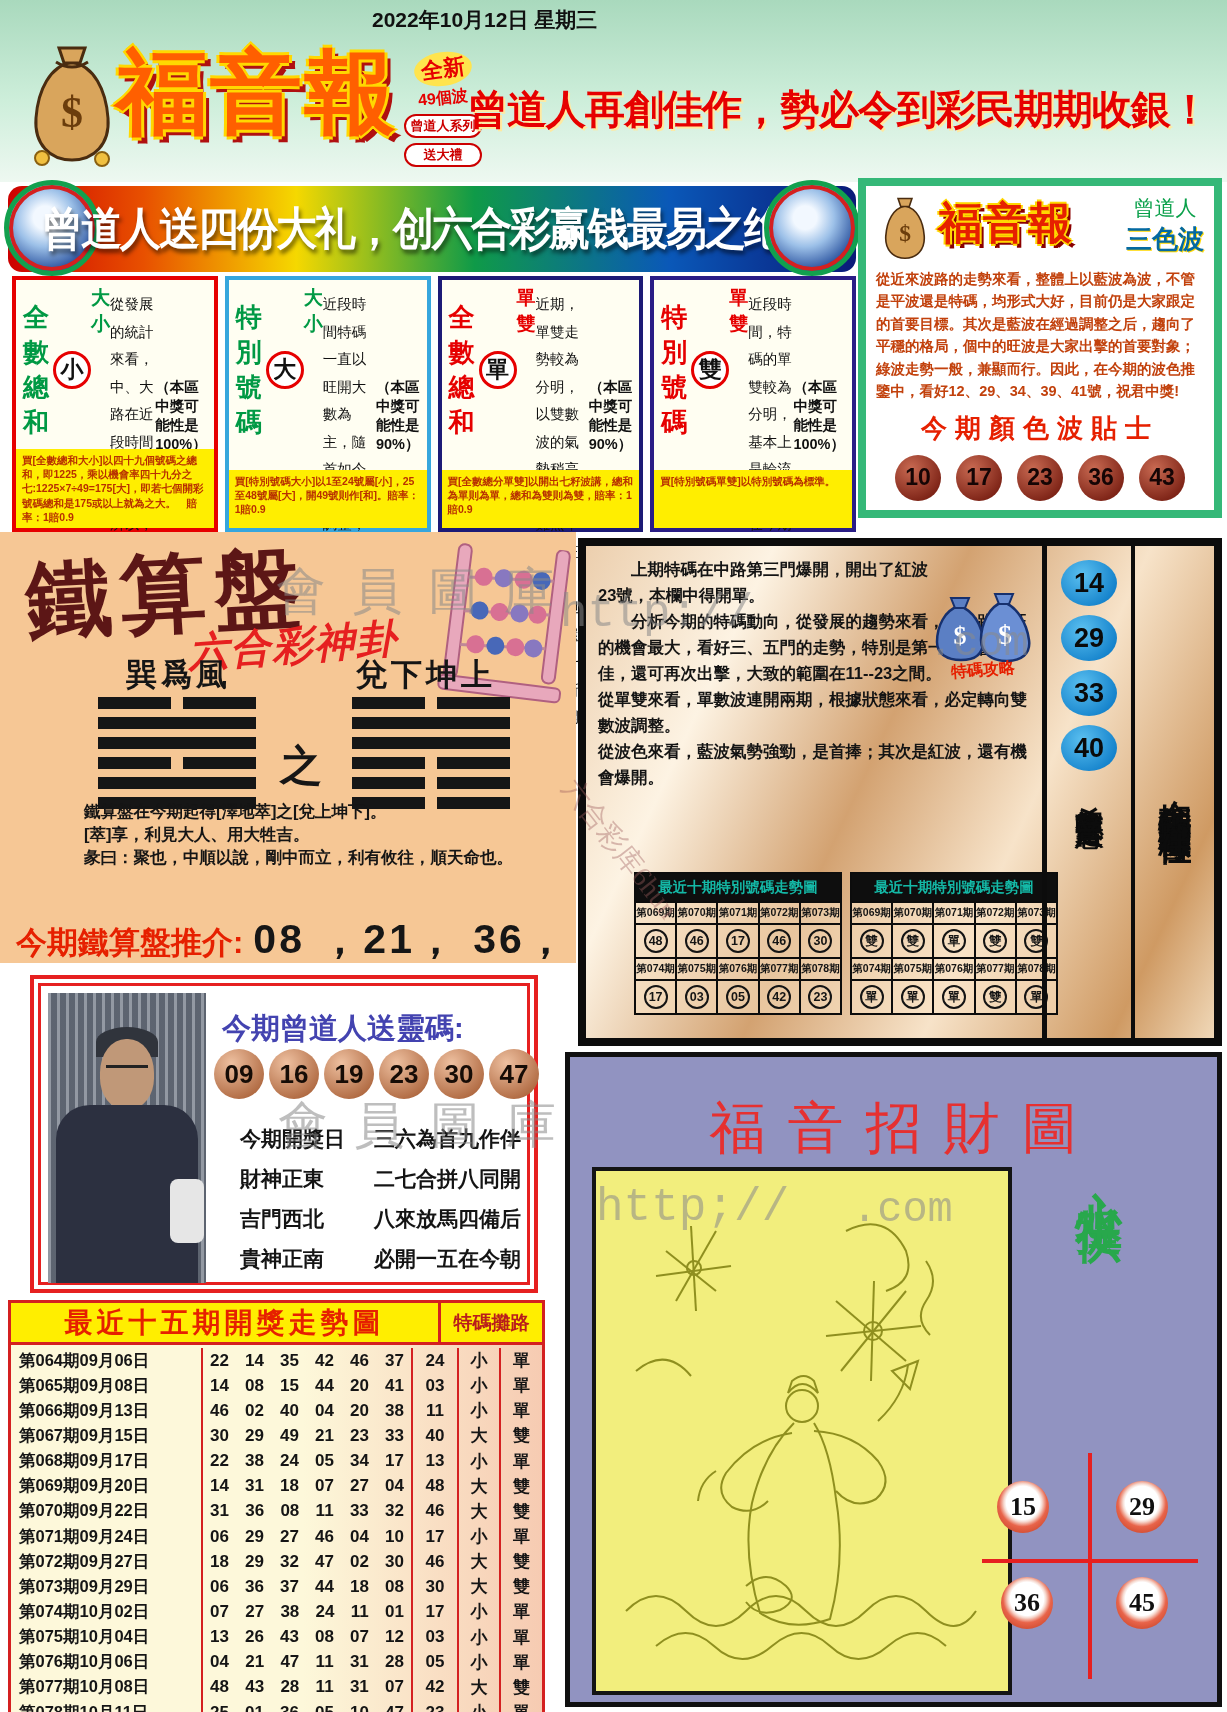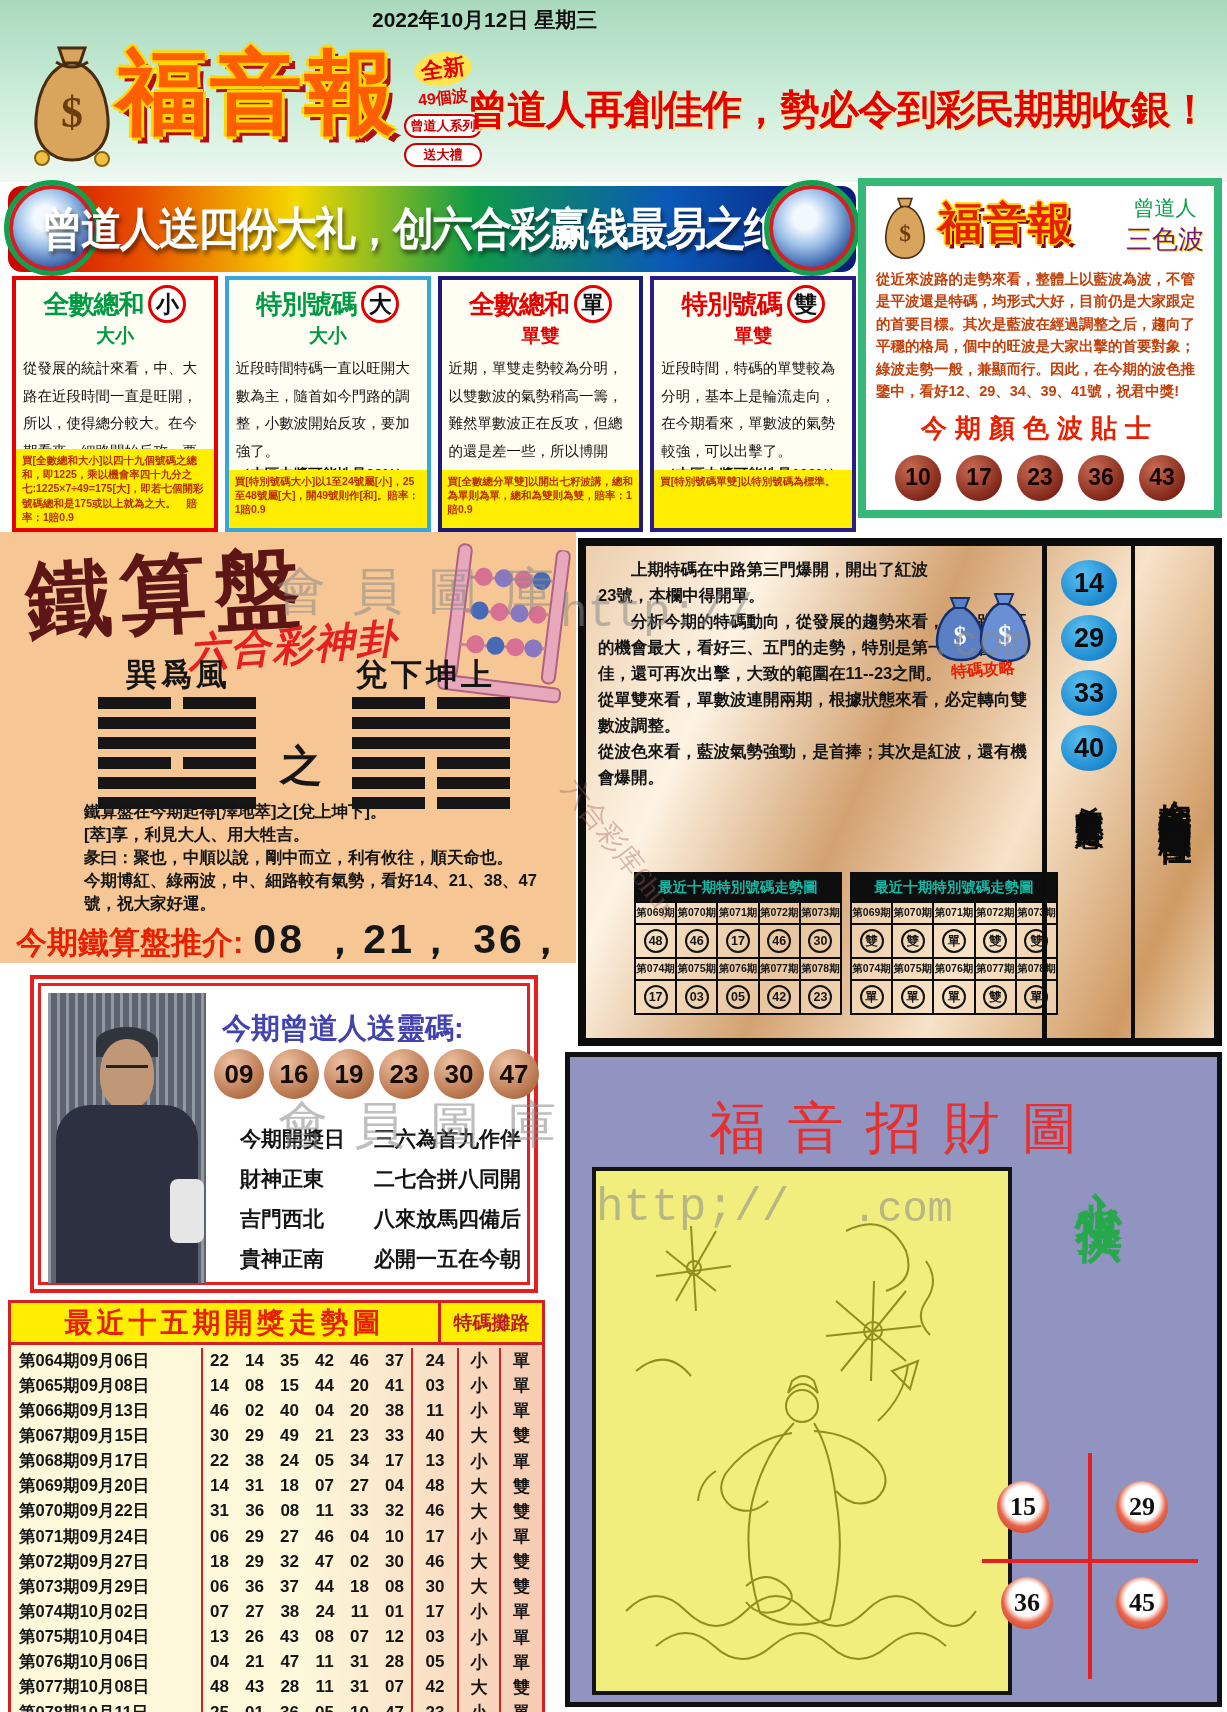--- a/index.html
+++ b/index.html
@@ -32,42 +32,42 @@
     display:flex;align-items:center;justify-content:center}
   .banner-text{font-size:41px;font-weight:900;color:#fff;letter-spacing:-2px;transform:scaleY(1.1);
     text-shadow:2px 3px 4px rgba(0,0,0,.55);white-space:nowrap}
   .medal{position:absolute;width:96px;height:96px;border-radius:50%;top:-6px;
     background:radial-gradient(circle at 42% 38%,#f2f8ff 0 16%,#9cc0e8 40%,#2d55a0 72%,#132a66);
     border:5px solid #12a04e;box-shadow:inset 0 0 0 4px #d42020}
   .medal.left{left:-4px}.medal.right{right:-4px}
 
   
   .tips{position:absolute;left:12px;top:276px;width:844px;height:256px;display:flex;gap:7px}
-  .tip{flex:1;background:#fffef2;border:4px solid;position:relative;padding:5px 7px 74px;display:flex;flex-direction:column}
+  .tip{flex:1;background:#fffef2;border:4px solid;position:relative;padding:5px 7px 74px;display:flex;flex-direction:row}
   .tip.b1{border-color:#e60000}.tip.b2{border-color:#36a6dd}.tip.b3{border-color:#1c1a76}.tip.b4{border-color:#2a1d86}
   .tip-head{display:flex;align-items:center;justify-content:center;gap:5px}
   .tip-title{font-size:26px;font-weight:900;letter-spacing:-1px}
   .tg{color:var(--green)}.tr{color:var(--red)}
   .tip-circle{width:38px;height:38px;border:3px solid var(--red);border-radius:50%;font-size:23px;font-weight:900;
     color:#111;display:flex;align-items:center;justify-content:center;background:#fff;flex:none}
   .tip-sub{text-align:center;font-size:19px;font-weight:900}
   .tip-body{font-size:14.5px;line-height:1.9;color:#111;margin-top:6px;font-weight:500}
   .tip-chance{font-size:14.5px;font-weight:600;color:#111;margin-top:auto}
   .tip-foot{position:absolute;left:0;right:0;bottom:0;background:var(--yellow);color:#b83000;
     font-size:10.5px;line-height:1.35;padding:4px 6px;font-weight:700;min-height:58px}
 
   
   .colorwave{position:absolute;left:858px;top:178px;width:364px;height:340px;background:#fff;
     border:8px solid #35b878;padding:4px 10px}
   .cw-head{display:flex;align-items:flex-start;height:72px}
   .cw-mast{font-size:44px;font-weight:900;color:#e62000;margin-left:4px;line-height:66px;letter-spacing:1px;
     text-shadow:2px 0 0 #ffd800,-2px 0 0 #ffd800,0 2px 0 #ffd800,0 -2px 0 #ffd800,4px 4px 0 #8b0000}
   .cw-right{margin-left:auto;text-align:center;padding-top:4px}
   .cw-author{font-size:21px;font-weight:400;color:#0aa04a}
-  .cw-series{font-size:26px;font-weight:400;color:#701a75;text-shadow:1px 1px 0 #ffd800}
+  .cw-series{font-size:26px;font-weight:700;color:#0369a1;text-shadow:1px 1px 0 #ffd800}
   .cw-body{font-size:14.5px;line-height:1.55;color:#c2410c;font-weight:600;margin-top:6px}
   .cw-tips-title{text-align:center;font-size:26px;font-weight:900;color:#e62000;letter-spacing:8px;margin-top:8px}
   .cw-balls{display:flex;justify-content:center;gap:15px;margin-top:9px}
   .cw-ball{width:46px;height:46px;border-radius:50%;flex:none;display:flex;align-items:center;justify-content:center;
     background:radial-gradient(circle at 35% 30%,#c96a52,#7e2417 75%);font-size:23px;font-weight:900;color:#150505}
 
   
   .iron{position:absolute;left:0;top:532px;width:576px;height:431px;background:var(--peach)}
   .ia-callig{position:absolute;left:26px;top:4px;font-family:"Liberation Serif",serif;font-size:86px;font-weight:900;
     color:#5c1616;transform:rotate(-3deg);letter-spacing:8px}
@@ -332,21 +332,20 @@
         </div>
         <div class="hexrow">
           <span class="hseg"></span>
           <span class="hseg"></span>
         </div>
       </div>
     <div class="ia-lines" id="ia-lines">
         <div class="ia-line">鐵算盤在今期起得[澤地萃]之[兌上坤下]。</div>
         <div class="ia-line">[萃]享，利見大人、用大牲吉。</div>
         <div class="ia-line">彖曰：聚也，中順以說，剛中而立，利有攸往，順天命也。</div>
-        <div class="ia-line">今期博紅、綠兩波，中、細路較有氣勢，看好14、21、38、47號，祝大家好運。</div>
       </div>
     <div class="ia-push">
       <span class="ia-push-label">今期鐵算盤推介:</span>
       <span class="ia-push-nums">08 ，21， 36， 45</span>
     </div>
   </div>
 
   <div class="special">
     <div class="sa-main" id="sa-paras">
         <p class="sa-p ind narrow">上期特碼在中路第三門爆開，開出了紅波23號，本欄中得開單。</p>

